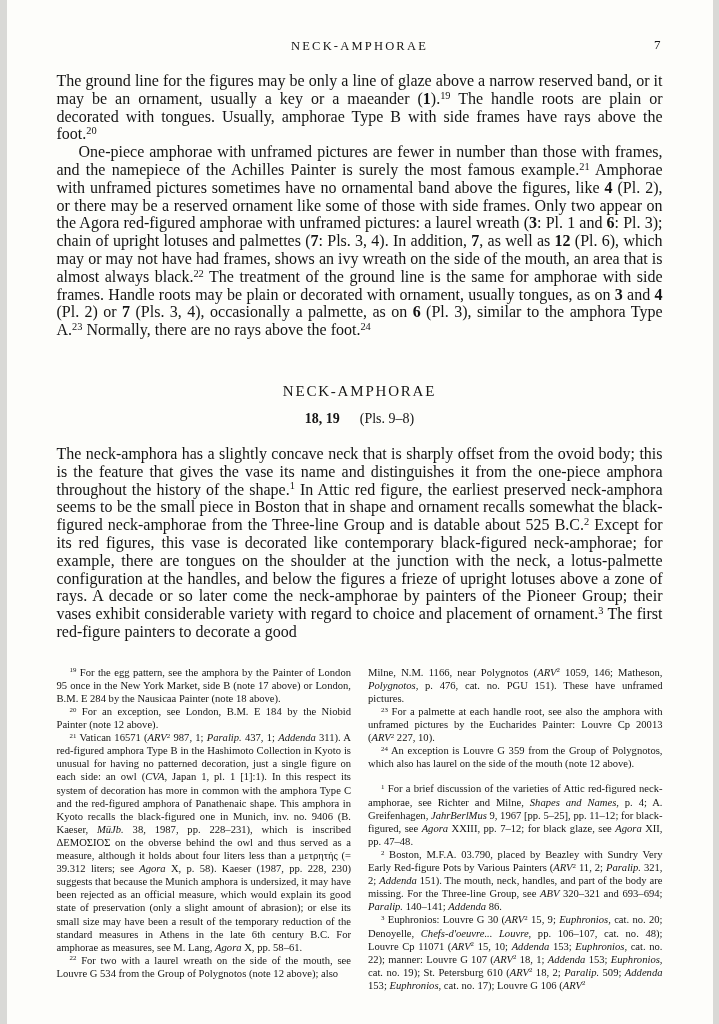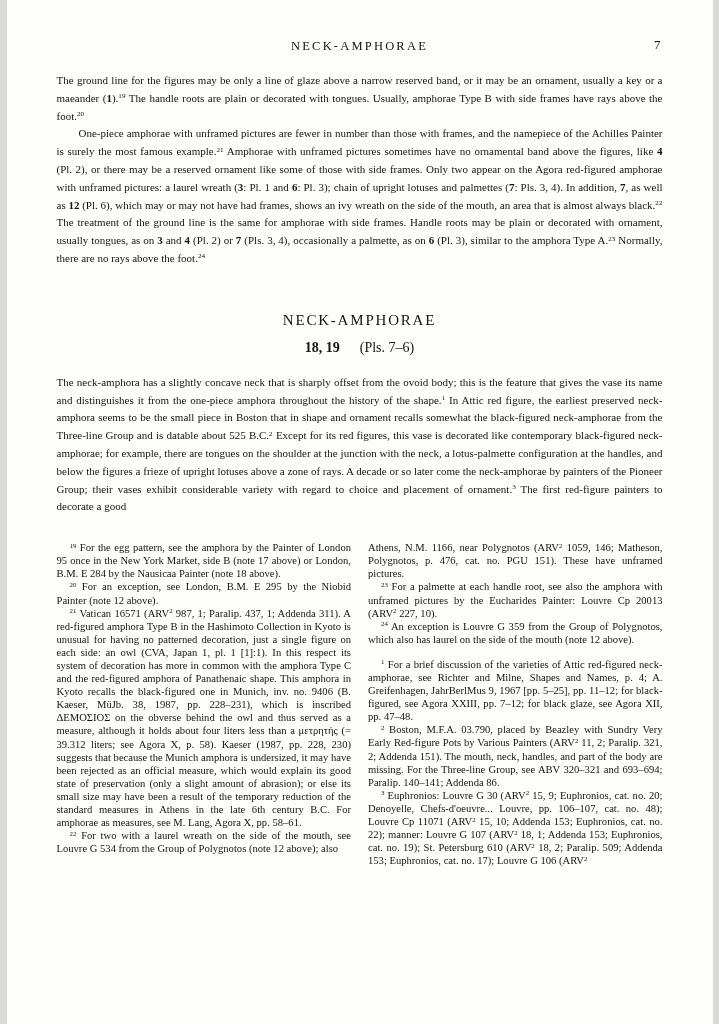--- a/index.html
+++ b/index.html
@@ -9,26 +9,26 @@
     background:#fdfdfa; color:#141414;
     font-family:"Liberation Serif", serif;
     margin:0 auto; position:relative; overflow:hidden;
   }
   .content { padding:36px 50px 0 50px; }
 
   .page-header { position:relative; text-align:center; height:18px; }
   .running-head { font-size:12.5px; letter-spacing:2.2px; }
   .page-number { position:absolute; right:2px; top:1px; font-size:13px; letter-spacing:0; }
 
-  .body-text { margin-top:18px; font-size:11px; line-height:17.8px; text-align:justify; }
+  .body-text { margin-top:18px; font-size:16px; line-height:17.8px; text-align:justify; }
   .para { text-align:justify; }
   .para.indent { text-indent:22px; }
 
   .run-b { font-weight:bold; }
-  .run-i { }
+  .run-i { font-style:italic; }
   .run-sup { font-size:0.65em; position:relative; top:-0.5em; line-height:0; }
 
   .section-block { margin-top:44px; text-align:center; }
   .section-title { font-size:15px; font-weight:400; letter-spacing:1.8px; }
   .section-sub { margin-top:11px; font-size:14px; }
   .catalog-numbers { font-weight:bold; margin-right:20px; }
 
   .section-text { }
 
   .footnotes {
@@ -52,37 +52,37 @@
     </header>
 
     <main class="body-text">
       <p class="para"><span>The ground line for the figures may be only a line of glaze above a narrow reserved band, or it may be an ornament, usually a key or a maeander (</span><span class="run-b">1</span><span>).</span><span class="run-sup">19</span><span> The handle roots are plain or decorated with tongues. Usually, amphorae Type B with side frames have rays above the foot.</span><span class="run-sup">20</span></p>
       <p class="para indent"><span>One-piece amphorae with unframed pictures are fewer in number than those with frames, and the namepiece of the Achilles Painter is surely the most famous example.</span><span class="run-sup">21</span><span> Amphorae with unframed pictures sometimes have no ornamental band above the figures, like </span><span class="run-b">4</span><span> (Pl. 2), or there may be a reserved ornament like some of those with side frames. Only two appear on the Agora red-figured amphorae with unframed pictures: a laurel wreath (</span><span class="run-b">3</span><span>: Pl. 1 and </span><span class="run-b">6</span><span>: Pl. 3); chain of upright lotuses and palmettes (</span><span class="run-b">7</span><span>: Pls. 3, 4).  In addition, </span><span class="run-b">7</span><span>, as well as </span><span class="run-b">12</span><span> (Pl. 6), which may or may not have had frames, shows an ivy wreath on the side of the mouth, an area that is almost always black.</span><span class="run-sup">22</span><span> The treatment of the ground line is the same for amphorae with side frames. Handle roots may be plain or decorated with ornament, usually tongues, as on </span><span class="run-b">3</span><span> and </span><span class="run-b">4</span><span> (Pl. 2) or </span><span class="run-b">7</span><span> (Pls. 3, 4), occasionally a palmette, as on </span><span class="run-b">6</span><span> (Pl. 3), similar to the amphora Type A.</span><span class="run-sup">23</span><span> Normally, there are no rays above the foot.</span><span class="run-sup">24</span></p>
     </main>
 
     <section class="section-block">
       <h2 class="section-title">NECK-AMPHORAE</h2>
       <div class="section-sub">
-        <span class="catalog-numbers">18, 19</span><span class="plates-ref">(Pls. 7–6)</span>
+        <span class="catalog-numbers">18, 19</span><span class="plates-ref">(Pls. 9–8)</span>
       </div>
     </section>
 
     <section class="body-text section-text">
       <p class="para"><span>The neck-amphora has a slightly concave neck that is sharply offset from the ovoid body; this is the feature that gives the vase its name and distinguishes it from the one-piece amphora throughout the history of the shape.</span><span class="run-sup">1</span><span>  In Attic red figure, the earliest preserved neck-amphora seems to be the small piece in Boston that in shape and ornament recalls somewhat the black-figured neck-amphorae from the Three-line Group and is datable about 525 B.C.</span><span class="run-sup">2</span><span>  Except for its red figures, this vase is decorated like contemporary black-figured neck-amphorae; for example, there are tongues on the shoulder at the junction with the neck, a lotus-palmette configuration at the handles, and below the figures a frieze of upright lotuses above a zone of rays.  A decade or so later come the neck-amphorae by painters of the Pioneer Group; their vases exhibit considerable variety with regard to choice and placement of ornament.</span><span class="run-sup">3</span><span>  The first red-figure painters to decorate a good</span></p>
     </section>
 
     <footer class="footnotes">
       <div class="fn-col">
         <p class="fn"><span class="run-sup">19</span><span> For the egg pattern, see the amphora by the Painter of London 95 once in the New York Market, side B (note 17 above) or London, B.M. E 284 by the Nausicaa Painter (note 18 above).</span></p>
-        <p class="fn"><span class="run-sup">20</span><span> For an exception, see London, B.M. E 295 by the Niobid Painter (note 12 above).</span></p>
+        <p class="fn"><span class="run-sup">20</span><span> For an exception, see London, B.M. E 184 by the Niobid Painter (note 12 above).</span></p>
         <p class="fn"><span class="run-sup">21</span><span> Vatican 16571 (</span><span class="run-i">ARV</span><span class="run-sup">2</span><span> 987, 1; </span><span class="run-i">Paralip.</span><span> 437, 1; </span><span class="run-i">Addenda</span><span> 311). A red-figured amphora Type B in the Hashimoto Collection in Kyoto is unusual for having no patterned decoration, just a single figure on each side: an owl (</span><span class="run-i">CVA</span><span>, Japan 1, pl. 1 [1]:1).  In this respect its system of decoration has more in common with the amphora Type C and the red-figured amphora of Panathenaic shape.  This amphora in Kyoto recalls the black-figured one in Munich, inv. no. 9406 (B. Kaeser, </span><span class="run-i">MüJb.</span><span> 38, 1987, pp. 228–231), which is inscribed ΔΕΜΟΣΙΟΣ on the obverse behind the owl and thus served as a measure, although it holds about four liters less than a μετρητής (= 39.312 liters; see </span><span class="run-i">Agora</span><span> X, p. 58). Kaeser (1987, pp. 228, 230) suggests that because the Munich amphora is undersized, it may have been rejected as an official measure, which would explain its good state of preservation (only a slight amount of abrasion); or else its small size may have been a result of the temporary reduction of the standard measures in Athens in the late 6th century B.C. For amphorae as measures, see M. Lang, </span><span class="run-i">Agora</span><span> X, pp. 58–61.</span></p>
         <p class="fn"><span class="run-sup">22</span><span> For two with a laurel wreath on the side of the mouth, see Louvre G 534 from the Group of Polygnotos (note 12 above); also</span></p>
       </div>
       <div class="fn-col">
-        <p class="fn no-indent"><span>Athens, N.M. 1166, near Polygnotos (</span><span class="run-i">ARV</span><span class="run-sup">2</span><span> 1059, 146; Matheson, </span><span class="run-i">Polygnotos</span><span>, p. 476, cat. no. PGU 151).  These have unframed pictures.</span></p>
+        <p class="fn no-indent"><span>Milne, N.M. 1166, near Polygnotos (</span><span class="run-i">ARV</span><span class="run-sup">2</span><span> 1059, 146; Matheson, </span><span class="run-i">Polygnotos</span><span>, p. 476, cat. no. PGU 151).  These have unframed pictures.</span></p>
         <p class="fn"><span class="run-sup">23</span><span> For a palmette at each handle root, see also the amphora with unframed pictures by the Eucharides Painter: Louvre Cp 20013 (</span><span class="run-i">ARV</span><span class="run-sup">2</span><span> 227, 10).</span></p>
         <p class="fn"><span class="run-sup">24</span><span> An exception is Louvre G 359 from the Group of Polygnotos, which also has laurel on the side of the mouth (note 12 above).</span></p>
         <p class="fn gap-before"><span class="run-sup">1</span><span> For a brief discussion of the varieties of Attic red-figured neck-amphorae, see Richter and Milne, </span><span class="run-i">Shapes and Names</span><span>, p. 4; A. Greifenhagen, </span><span class="run-i">JahrBerlMus</span><span> 9, 1967 [pp. 5–25], pp. 11–12; for black-figured, see </span><span class="run-i">Agora</span><span> XXIII, pp. 7–12; for black glaze, see </span><span class="run-i">Agora</span><span> XII, pp. 47–48.</span></p>
         <p class="fn"><span class="run-sup">2</span><span> Boston, M.F.A. 03.790, placed by Beazley with Sundry Very Early Red-figure Pots by Various Painters (</span><span class="run-i">ARV</span><span class="run-sup">2</span><span> 11, 2; </span><span class="run-i">Paralip.</span><span> 321, 2; </span><span class="run-i">Addenda</span><span> 151). The mouth, neck, handles, and part of the body are missing.  For the Three-line Group, see </span><span class="run-i">ABV</span><span> 320–321 and 693–694; </span><span class="run-i">Paralip.</span><span> 140–141; </span><span class="run-i">Addenda</span><span> 86.</span></p>
         <p class="fn"><span class="run-sup">3</span><span> Euphronios: Louvre G 30 (</span><span class="run-i">ARV</span><span class="run-sup">2</span><span> 15, 9; </span><span class="run-i">Euphronios</span><span>, cat. no. 20; Denoyelle, </span><span class="run-i">Chefs-d'oeuvre... Louvre</span><span>, pp. 106–107, cat. no. 48); Louvre Cp 11071 (</span><span class="run-i">ARV</span><span class="run-sup">2</span><span> 15, 10; </span><span class="run-i">Addenda</span><span> 153; </span><span class="run-i">Euphronios</span><span>, cat. no. 22); manner: Louvre G 107 (</span><span class="run-i">ARV</span><span class="run-sup">2</span><span> 18, 1; </span><span class="run-i">Addenda</span><span> 153; </span><span class="run-i">Euphronios</span><span>, cat. no. 19); St. Petersburg 610 (</span><span class="run-i">ARV</span><span class="run-sup">2</span><span> 18, 2; </span><span class="run-i">Paralip.</span><span> 509; </span><span class="run-i">Addenda</span><span> 153; </span><span class="run-i">Euphronios</span><span>, cat. no. 17); Louvre G 106 (</span><span class="run-i">ARV</span><span class="run-sup">2</span></p>
       </div>
     </footer>
 
   </div>
 </div>

